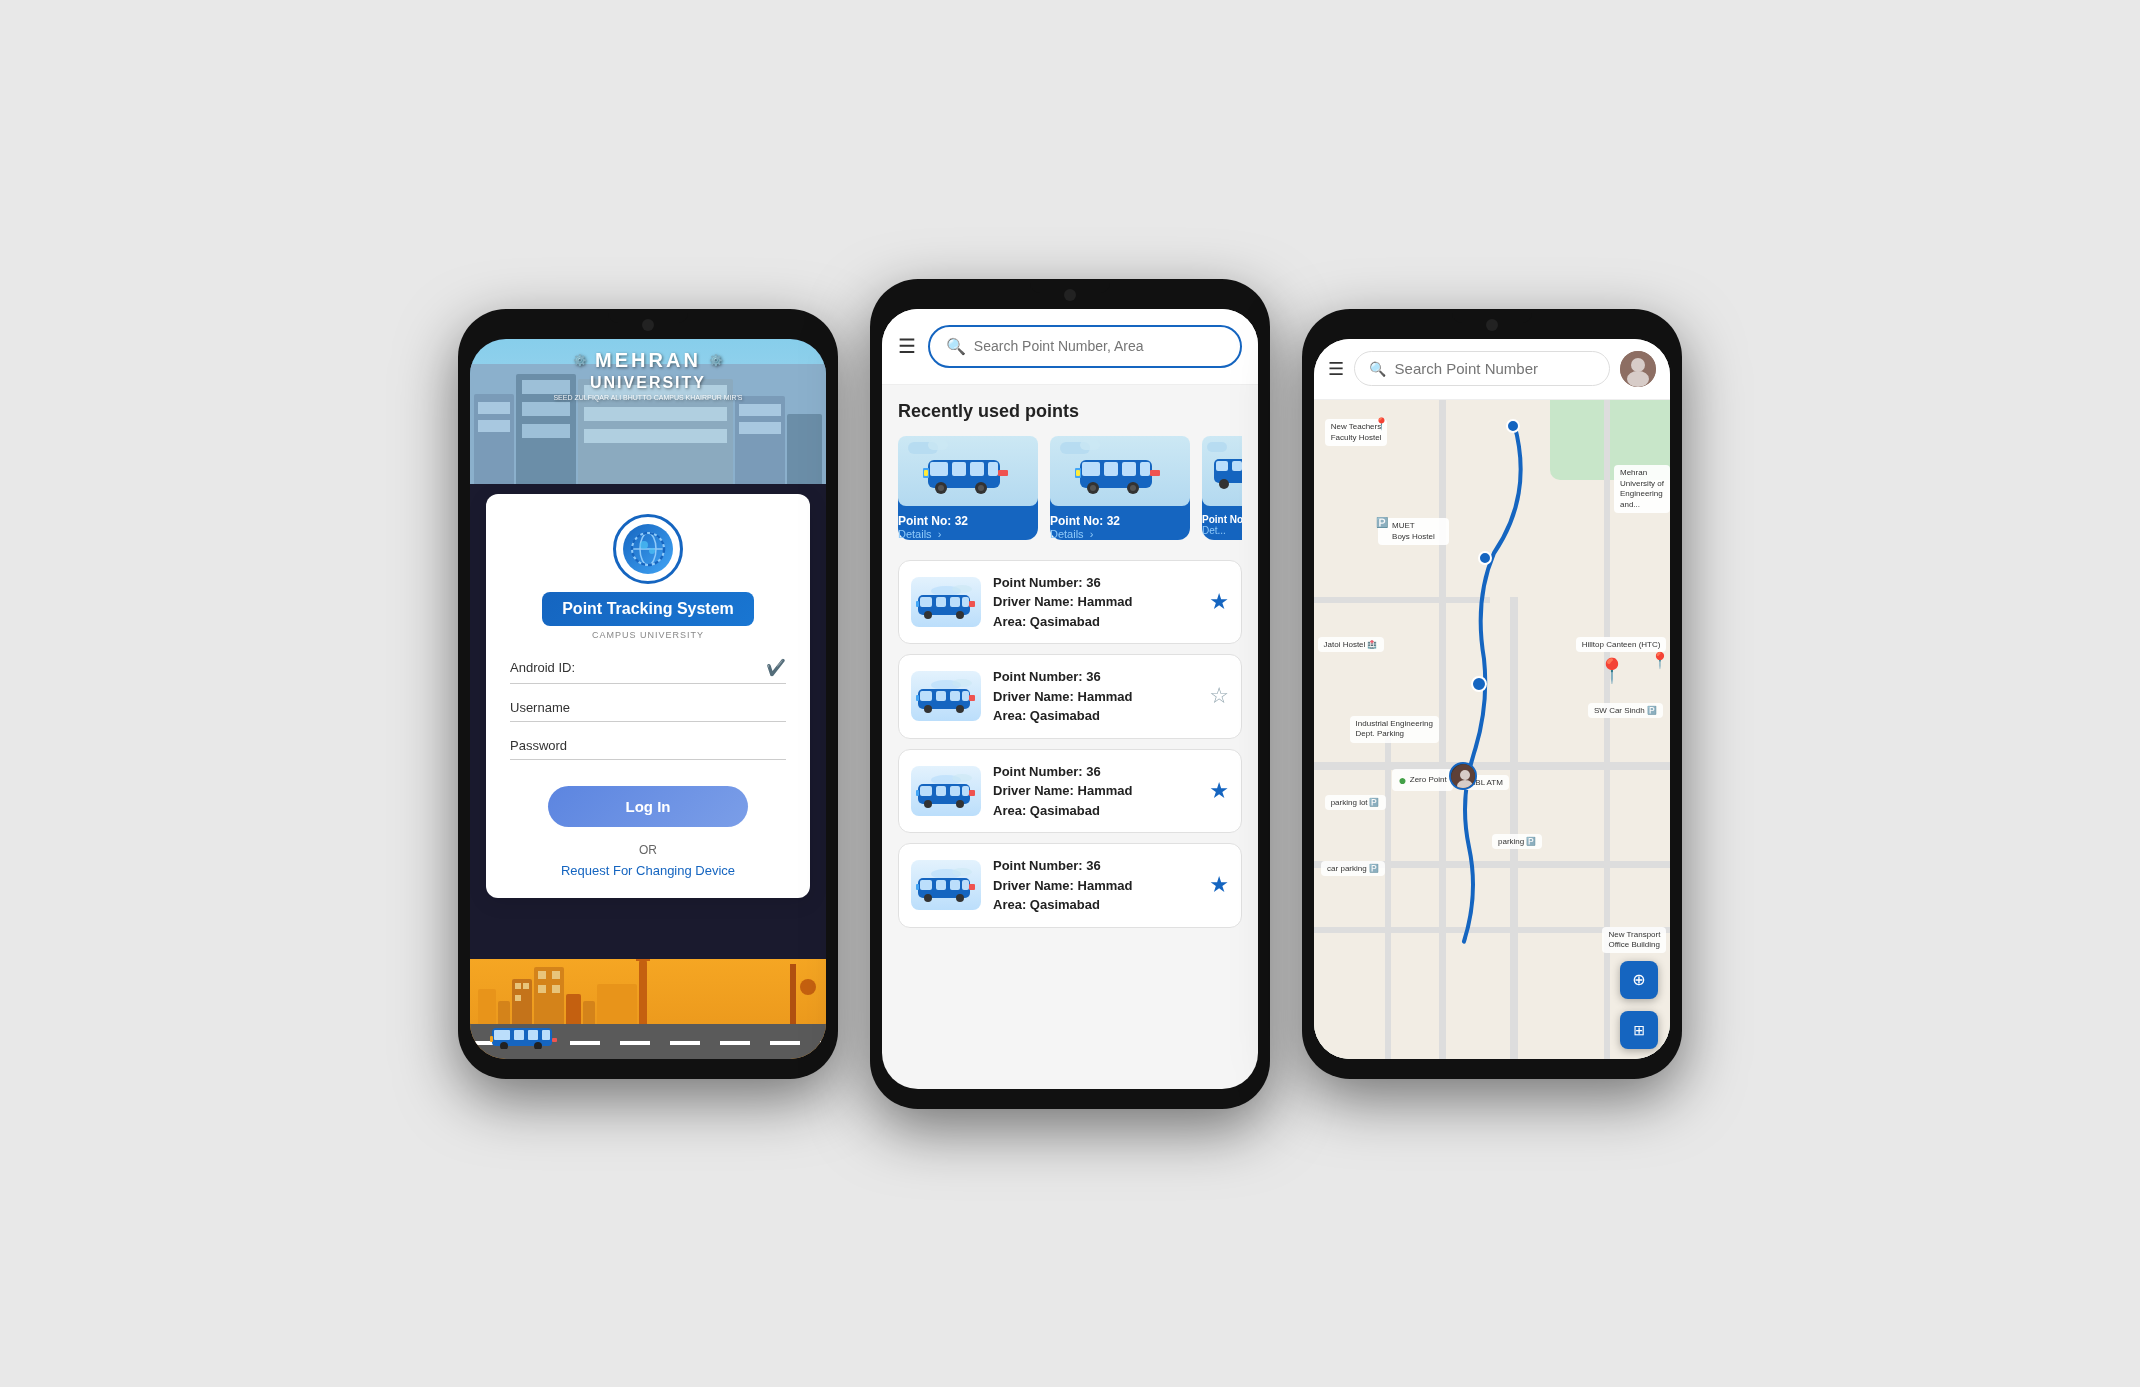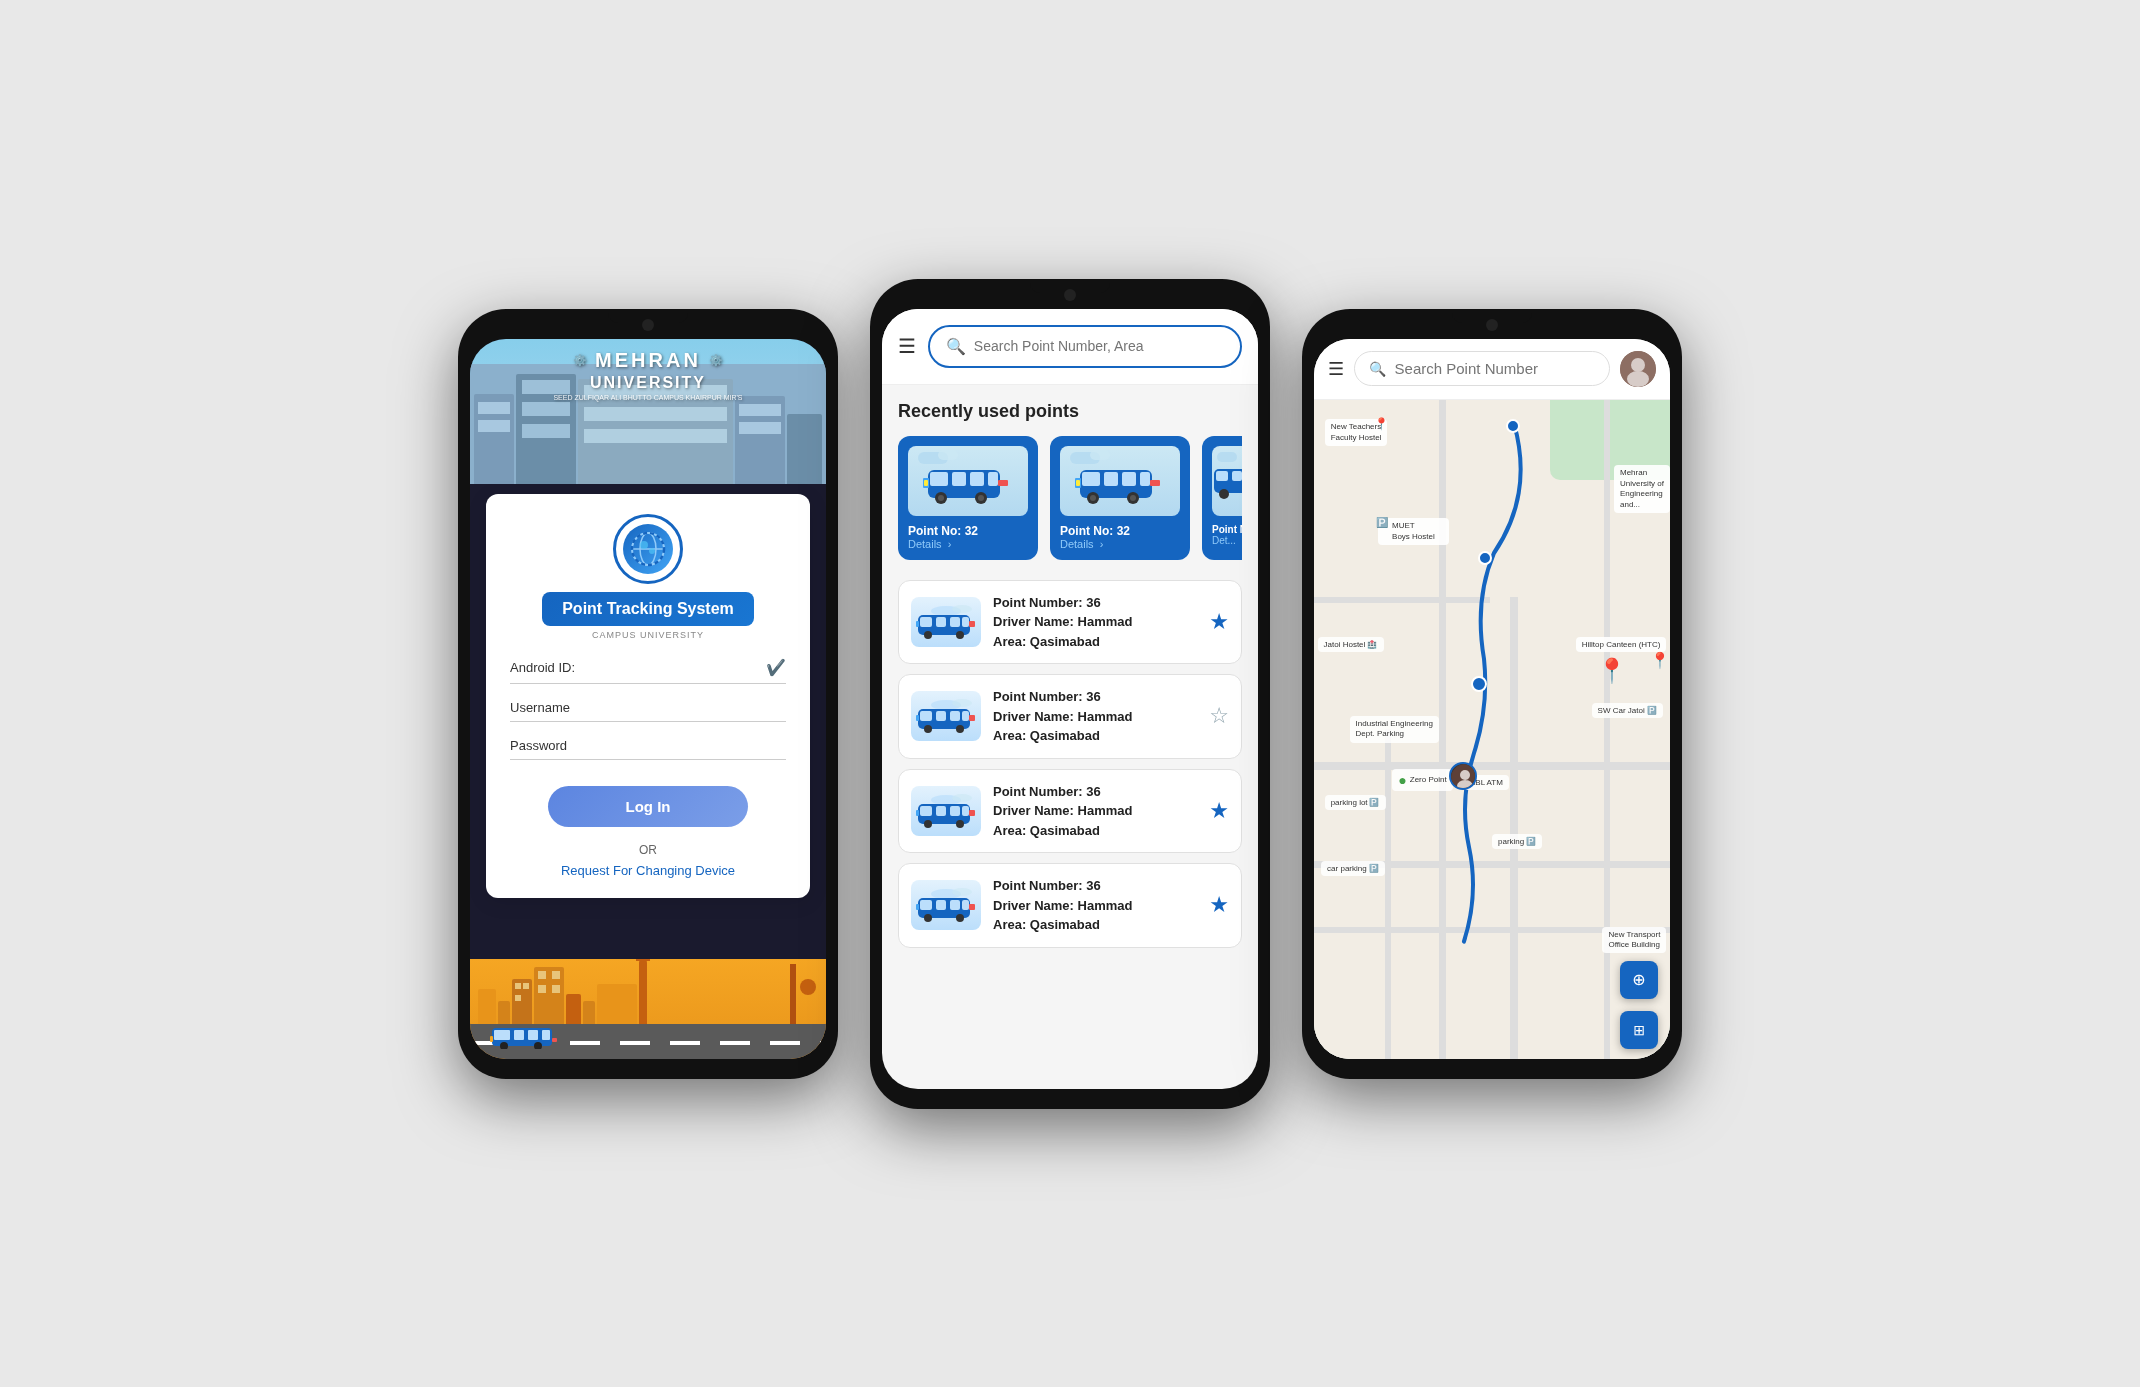--- a/index.html
+++ b/index.html
@@ -223,21 +223,20 @@
       display: flex;
       gap: 12px;
       margin-bottom: 20px;
       overflow-x: auto;
     }
 
     .bus-card {
       min-width: 140px;
       background: #1565c0;
       border-radius: 12px;
-      padding: 10px;
       display: flex;
       flex-direction: column;
       align-items: flex-start;
     }
 
     .bus-card-image {
       width: 100%;
       height: 70px;
       background: linear-gradient(180deg, #cce8f4 0%, #b3d9f0 100%);
       border-radius: 8px;
@@ -856,21 +855,21 @@
           <div style="position:absolute;top:36%;right:1%;background:rgba(255,255,255,0.9);padding:3px 6px;border-radius:4px;font-size:8px;color:#333;text-align:right;">
             Hilltop Canteen (HTC)
             <span style="font-size:16px;color:#1565c0;position:absolute;right:-4px;top:14px;">📍</span>
           </div>
 
           <div style="position:absolute;top:48%;left:10%;background:rgba(255,255,255,0.85);padding:3px 6px;border-radius:4px;font-size:8px;color:#333;line-height:1.3;">
             Industrial Engineering<br>Dept. Parking
           </div>
 
           <div style="position:absolute;top:46%;right:2%;background:rgba(255,255,255,0.85);padding:3px 6px;border-radius:4px;font-size:8px;color:#333;">
-            SW Car Jatoi 🅿️
+            SW Car Sindh 🅿️
           </div>
 
           <div style="position:absolute;top:56%;left:22%;background:rgba(255,255,255,0.85);padding:3px 6px;border-radius:4px;font-size:8px;color:#333;display:flex;align-items:center;gap:3px;">
             <span style="font-size:14px;color:#43a047;">●</span> Zero Point
           </div>
 
           <div style="position:absolute;top:57%;left:42%;background:rgba(255,255,255,0.85);padding:3px 6px;border-radius:4px;font-size:8px;color:#333;">
             HBL ATM
           </div>
 

